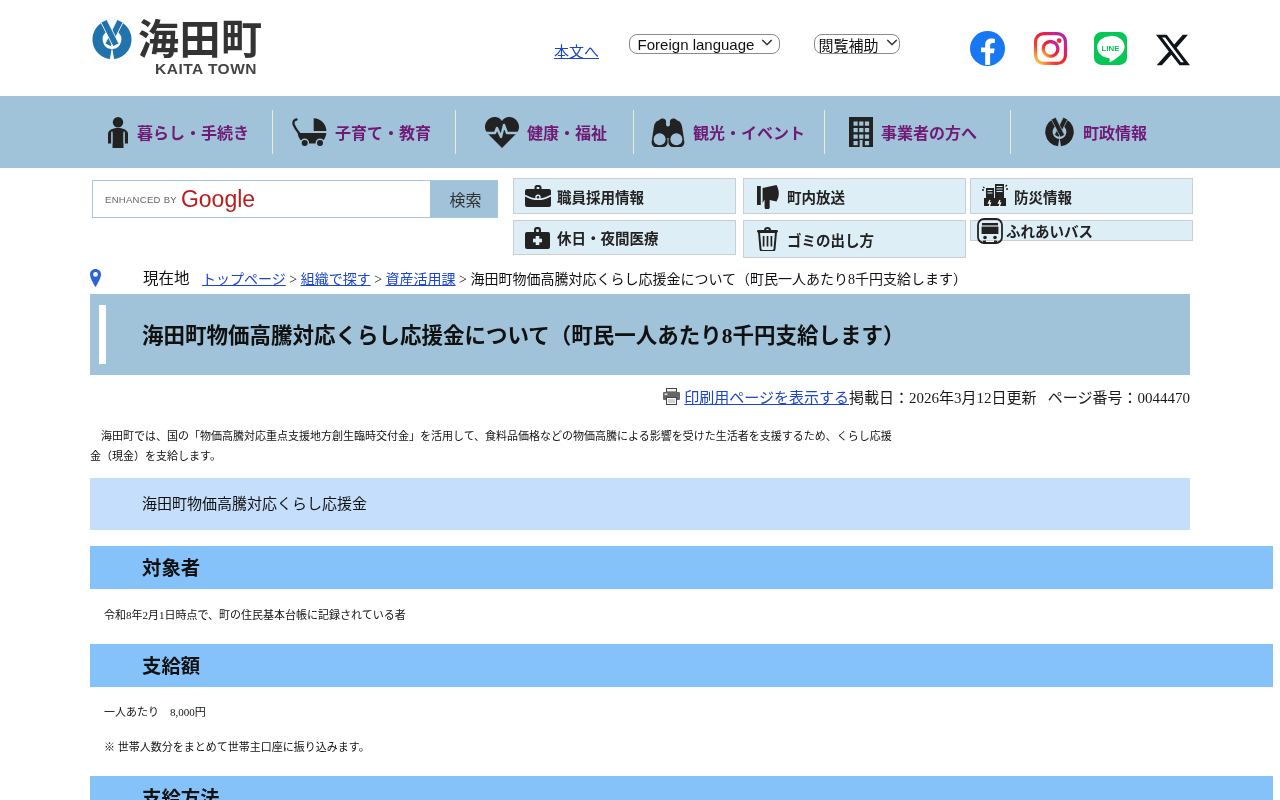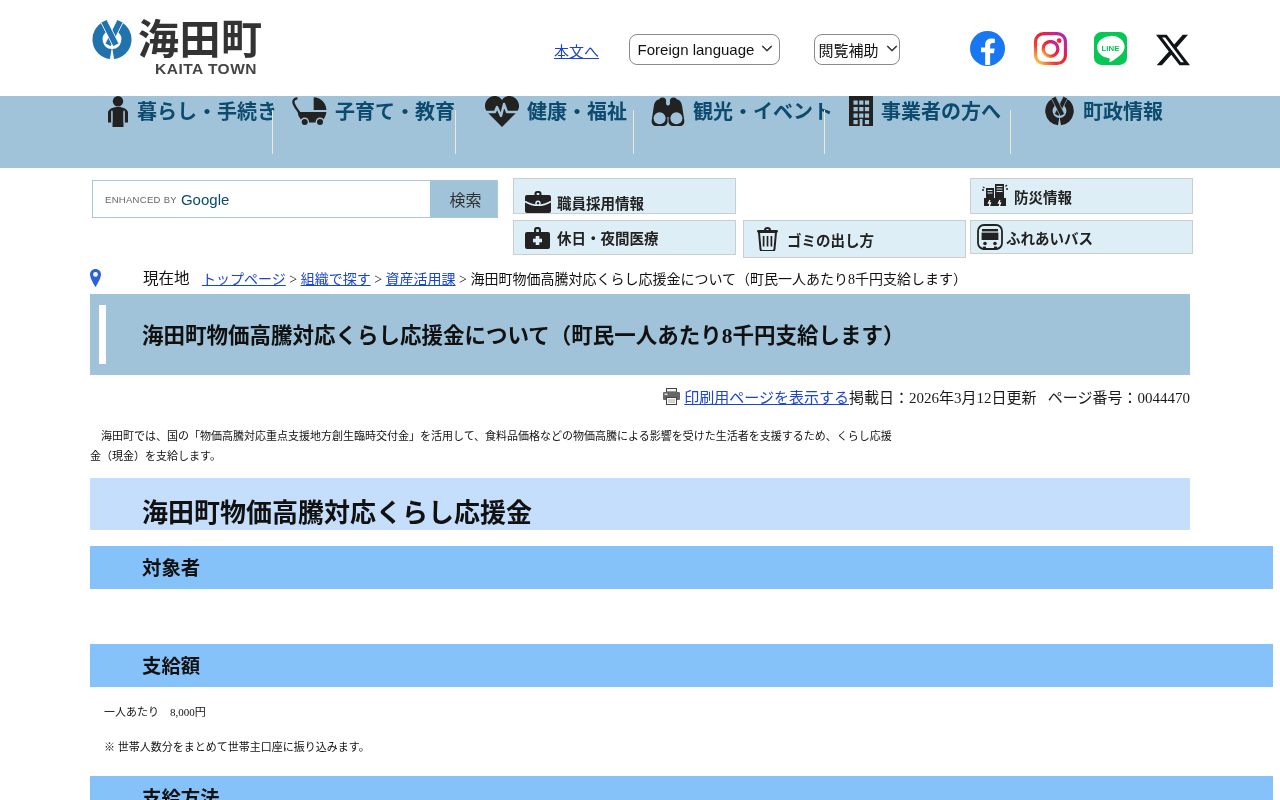--- a/index.html
+++ b/index.html
@@ -8,29 +8,29 @@
 body { font-family:"Liberation Serif", "Noto Sans CJK JP", "Noto Sans JP", sans-serif; color:#1a1a1a; }
 #page { position:relative; width:1280px; height:800px; }
 a.lnk { color:#1c45cf; text-decoration:underline; }
 
 
 #hdr { position:absolute; left:0; top:0; width:1280px; height:96px; background:#fff; }
 #logoMark { position:absolute; left:91px; top:19px; }
 #logoTxt { position:absolute; left:138px; top:20px; font-size:41px; font-weight:bold; color:#333; font-family:"Liberation Sans","Noto Sans CJK JP",sans-serif; letter-spacing:0.5px; line-height:1; }
 #logoEn { position:absolute; left:155px; top:61px; font-size:15.5px; font-weight:bold; color:#444; font-family:"Liberation Sans",sans-serif; letter-spacing:0.5px; line-height:1; }
 #honbun { position:absolute; left:554px; top:40px; font-size:15px; }
-.hbtn { position:absolute; top:34px; height:31px; border:1.5px solid #8a8a8a; border-radius:8px; background:#fff; font-family:"Liberation Sans","Noto Sans CJK JP",sans-serif; font-size:15px; color:#111; display:flex; align-items:center; justify-content:center; }
+.hbtn { position:absolute; top:34px; height:20px; border:1.5px solid #8a8a8a; border-radius:8px; background:#fff; font-family:"Liberation Sans","Noto Sans CJK JP",sans-serif; font-size:15px; color:#111; display:flex; align-items:center; justify-content:center; }
 #btnLang { left:629px; width:151px; }
 #btnAid { left:814px; width:86px; }
 .chev { display:inline-block; width:8px; height:8px; border-right:2.2px solid #444; border-bottom:2.2px solid #444; border-radius:1px; transform:rotate(45deg) translate(-2.5px,-2.5px); margin-left:9px; }
 .soc { position:absolute; top:31px; }
 
 
 #nav { position:absolute; left:0; top:96px; width:1280px; height:72px; background:#a0c3da; }
-.navitem { position:absolute; top:0; height:72px; display:flex; align-items:flex-start; color:#0c4a6e; font-weight:bold; font-size:20px; }
+.navitem { position:absolute; top:0; height:72px; display:flex; align-items:center; color:#701a75; font-weight:bold; font-size:16px; }
 .navsep { position:absolute; top:14px; width:1px; height:44px; background:#efe9d2; }
 .navicon { margin-right:8px; display:flex; align-items:center; }
 
 
 #searchbox { position:absolute; left:92px; top:180px; width:406px; height:38px; border:1px solid #a6c8dd; background:#fff; }
 #searchbtn { position:absolute; right:0; top:0; width:67px; height:36px; background:#a0c3da; color:#333; font-size:16px; display:flex; align-items:center; justify-content:center; padding-left:4px; }
 #gplace { position:absolute; left:12px; top:0; height:36px; display:flex; align-items:center; color:#777; font-family:"Liberation Sans",sans-serif; }
 .qbtn { position:absolute; width:223px; background:#deeef6; border:1px solid #c9ced2; display:flex; align-items:center; color:#222; font-weight:bold; font-size:14.5px; }
 .qicon { margin:0 6px 0 10px; display:flex; align-items:center; justify-content:center; width:27px; }
 
@@ -44,21 +44,21 @@
 #titlebar h1 { position:absolute; left:52px; top:24px; font-size:21.5px; font-weight:bold; color:#111; }
 
 
 #printline { position:absolute; right:90px; top:386px; font-size:15px; display:flex; align-items:center;text-align:center; }
 
 
 .para { position:absolute; font-size:11px; color:#111; line-height:20px; }
 
 
 .h2bar { position:absolute; left:90px; width:1100px; height:52px; background:#c5defb; }
-.h2bar span { position:absolute; left:52px; top:14px; font-size:26px; font-weight:bold; color:#111; }
+.h2bar span { position:absolute; left:52px; top:14px; font-size:15px; font-weight:normal; color:#111; }
 .h3bar { position:absolute; left:90px; width:1183px; height:43px; background:#85c2fa; }
 .h3bar span { position:absolute; left:52px; top:6px; font-size:19.4px; font-weight:bold; color:#111; }
 </style>
 </head>
 <body>
 <div id="page">
 
   <div id="hdr">
     <svg id="logoMark" width="42" height="41" viewBox="0 0 100 100">
       <g fill="#2173ad">
@@ -195,34 +195,40 @@
             <path d="M37.6 1.9 L66.6 59.4 M23.4 9.1 L52.4 66.6" stroke="#a0c3da" stroke-width="2.2" fill="none"></path>
           </svg>
         </span>
       町政情報
     </div>
   </div>
 
   <div id="searchbox">
     <div id="gplace">
         <span style="font-size:9.5px; letter-spacing:.3px; color:#666; margin-right:4px;">ENHANCED BY</span>
-        <span style="font-size:15px; color:#0c4a6e;">Google</span>
+        <span style="font-size:23px; color:#b91c1c;">Google</span>
       </div>
     <div id="searchbtn">検索</div>
   </div>
 
-  <div class="qbtn" style="left:513px; top:178px; height:36px;align-items:flex-end;"><span class="qicon">
+  <div class="qbtn" style="left:513px; top:178px; height:36px;"><span class="qicon">
         <svg width="26" height="22" viewBox="0 0 26 22">
           <path d="M9.5 2.5C9.5 1 10.5 0 12 0h2c1.5 0 2.5 1 2.5 2.5V4h-2.2V2.1h-2.6V4H9.5z" fill="#222"></path>
           <rect x="0" y="4" width="26" height="18" rx="2" fill="#222"></rect>
           <path d="M0 10.5c4.2 2.6 8.4 3.8 13 3.8s8.8-1.2 13-3.8" fill="none" stroke="#deeef6" stroke-width="1.6"></path>
           <circle cx="13" cy="12.3" r="2.7" fill="#deeef6"></circle>
           <circle cx="13" cy="12.3" r="1.2" fill="#222"></circle>
         </svg>
       </span>職員採用情報</div>
+  <div class="qbtn" style="left:743px; top:178px; height:36px;"><span class="qicon">
+        <svg width="22" height="25" viewBox="0 0 22 25">
+          <rect x="0" y="2" width="3.8" height="19" fill="#222"></rect>
+          <path d="M5.6 4 19.5 1c1.5 2.8 2.3 5.5 2.3 8.5s-.8 5.5-2.3 8l-6.8-1.4v7.4c0 .8-.6 1.5-1.4 1.5H9c-.8 0-1.4-.7-1.4-1.5v-8L5.6 19z" fill="#222"></path>
+        </svg>
+      </span>町内放送</div>
   <div class="qbtn" style="left:970px; top:178px; height:36px;"><span class="qicon">
         <svg width="26" height="25" viewBox="0 0 26 25">
           <rect x="2" y="14" width="22" height="8" fill="#222"></rect>
           <rect x="4" y="4" width="8" height="12" fill="#222"></rect>
           <rect x="13" y="0" width="9" height="16" fill="#222"></rect>
           <g stroke="#deeef6" stroke-width="1">
             <path d="M5.5 6.5h5M5.5 9h5M14.5 2.5h6M14.5 5h6M14.5 7.5h6"></path>
           </g>
           <path d="M8 16l-1.5 3h2L7 23M18 16l-1.5 3h2L17 23" stroke="#fff" stroke-width="1.3" fill="none"></path>
           <path d="M1 3l1.5 1M0 6h2M25 1l-1.5 1.5M26 5h-2" stroke="#222" stroke-width="1.3"></path>
@@ -239,21 +245,21 @@
         </svg>
       </span>休日・夜間医療</div>
   <div class="qbtn" style="left:743px; top:220px; height:38px;"><span class="qicon">
         <svg width="21" height="24" viewBox="0 0 21 24">
           <path d="M2 5h17l-1.5 17c-.1 1.1-1 1.9-2.1 1.9H5.6c-1.1 0-2-.8-2.1-1.9z" fill="none" stroke="#222" stroke-width="2"></path>
           <path d="M0 4.3C0 3.6.6 3 1.4 3h18.2c.8 0 1.4.6 1.4 1.3s-.6 1.4-1.4 1.4H1.4C.6 5.7 0 5.1 0 4.3z" fill="#222"></path>
           <path d="M7 3c0-2 1.3-3 3.5-3S14 1 14 3h-2.2c0-.6-.4-1-1.3-1s-1.3.4-1.3 1z" fill="#222"></path>
           <path d="M6.6 9v10.5M10.5 9v10.5M14.4 9v10.5" stroke="#222" stroke-width="1.7"></path>
         </svg>
       </span>ゴミの出し方</div>
-  <div class="qbtn" style="left:970px; top:220px; height:34px;text-align:right;"><span class="qicon" style="margin:0 3px 0 5px;">
+  <div class="qbtn" style="left:970px; top:220px; height:21px;text-align:right;"><span class="qicon" style="margin:0 3px 0 5px;">
         <svg width="26" height="26" viewBox="0 0 26 26">
           <rect x="1" y="1" width="24" height="24" rx="6" fill="none" stroke="#222" stroke-width="1.8"></rect>
           <rect x="5" y="5" width="16" height="2.4" fill="#222"></rect>
           <rect x="4.6" y="8.6" width="16.8" height="7.4" fill="#222"></rect>
           <circle cx="8" cy="19.5" r="1.8" fill="#222"></circle>
           <circle cx="18" cy="19.5" r="1.8" fill="#222"></circle>
           <rect x="6" y="22.6" width="3" height="3" fill="#222"></rect>
           <rect x="17" y="22.6" width="3" height="3" fill="#222"></rect>
         </svg>
       </span>ふれあいバス</div>
@@ -284,20 +290,21 @@
 
   <div class="para" style="left:90px; top:426px; width:1104px;">　海田町では、国の「物価高騰対応重点支援地方創生臨時交付金」を活用して、食料品価格などの物価高騰による影響を受けた生活者を支援するため、くらし応援<br>金（現金）を支給します。</div>
 
   <div class="h2bar" style="top:478px;">
       <span>海田町物価高騰対応くらし応援金</span>
     </div>
 
   <div class="h3bar" style="top:546px;">
       <span>対象者</span>
     </div>
+  <div class="para" style="left:104px; top:605px;">令和8年2月1日時点で、町の住民基本台帳に記録されている者</div>
 
   <div class="h3bar" style="top:644px;">
       <span>支給額</span>
     </div>
   <div class="para" style="left:104px; top:702px;">一人あたり　8,000円</div>
   <div class="para" style="left:104px; top:737px;">※ 世帯人数分をまとめて世帯主口座に振り込みます。</div>
 
   <div class="h3bar" style="top:776px;">
       <span>支給方法</span>
     </div>

